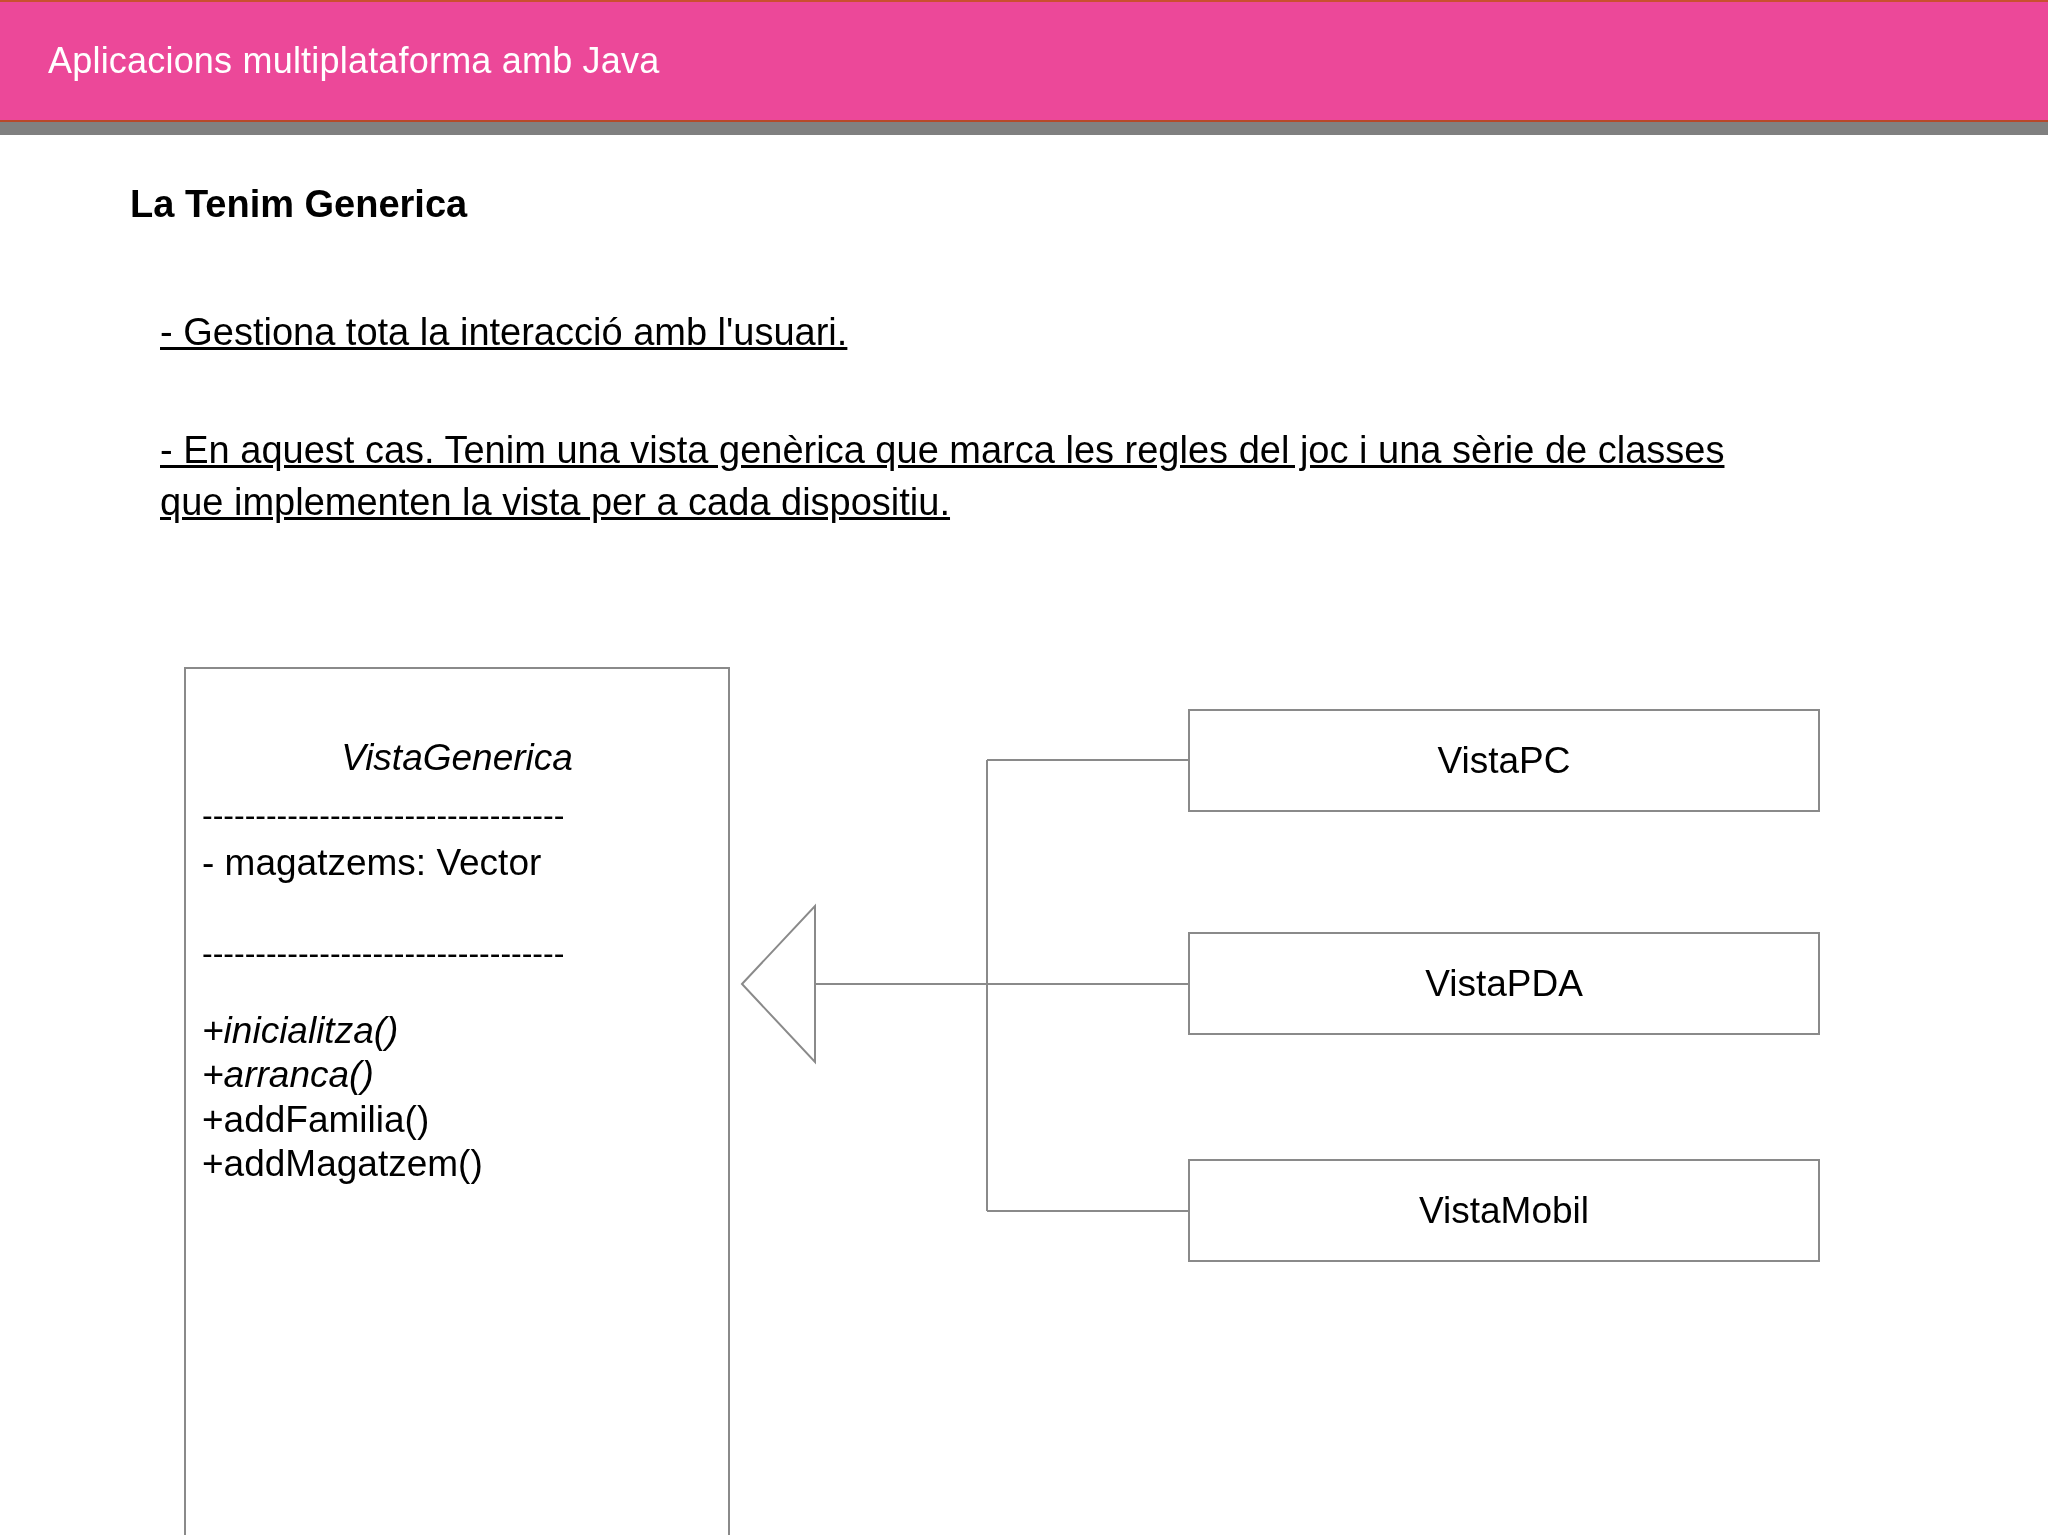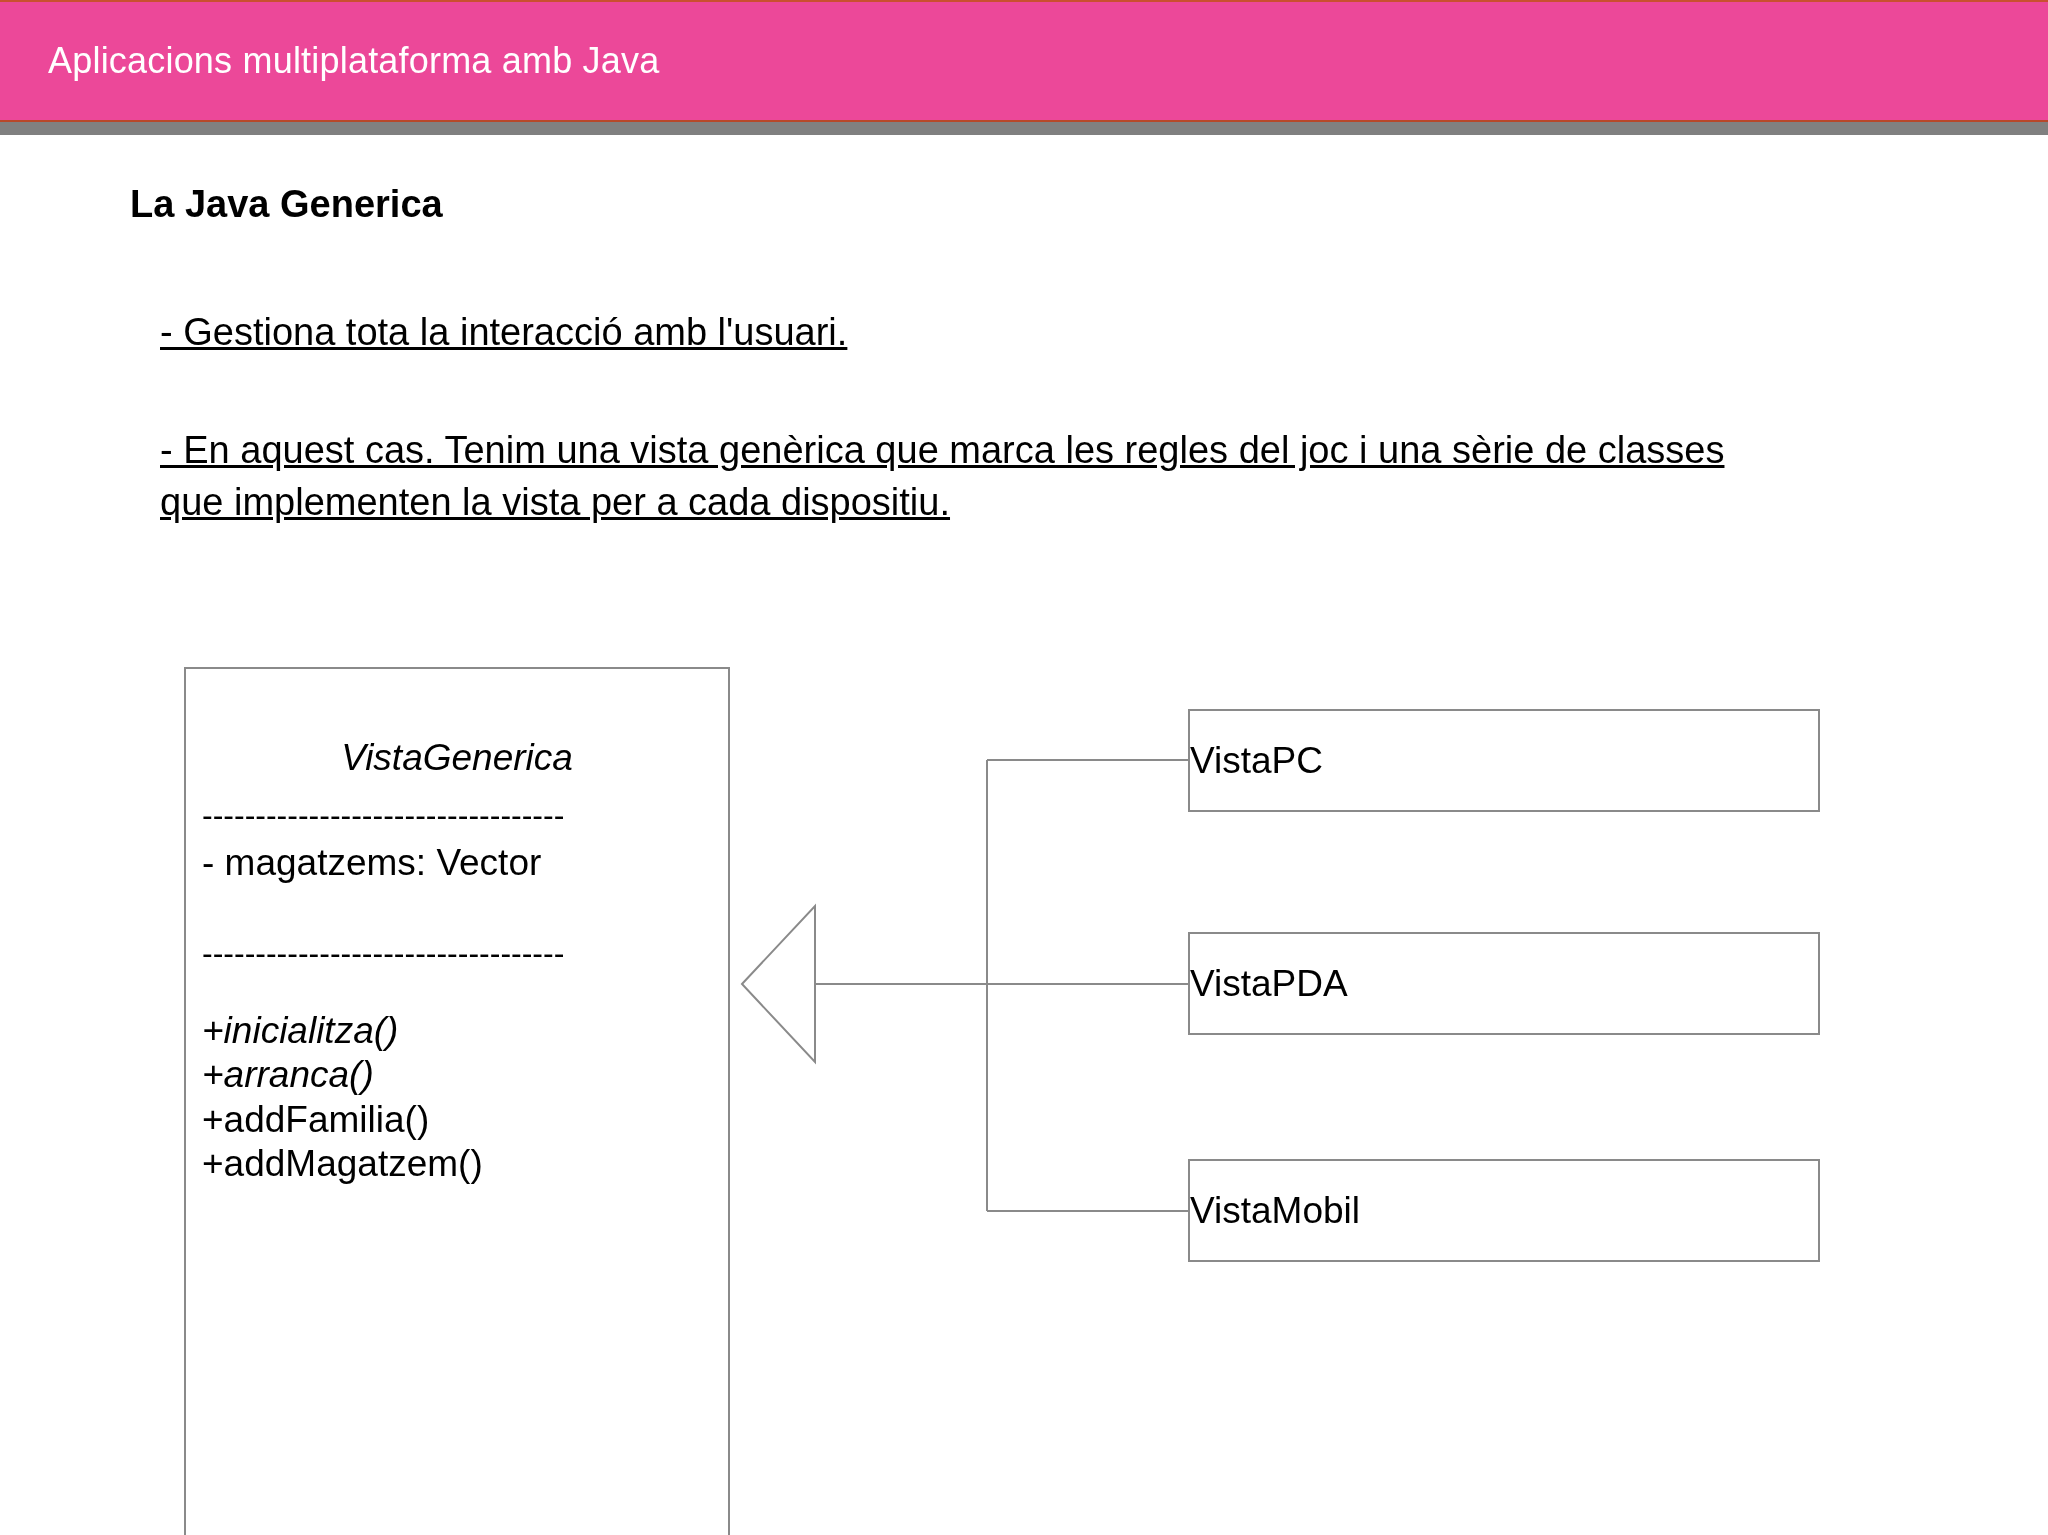--- a/index.html
+++ b/index.html
@@ -144,40 +144,40 @@
   .uml-subclass {
     position: absolute;
     left: 1188px;
     width: 632px;
     height: 103px;
     border: 2px solid #8a8a8a;
     background: #ffffff;
     box-sizing: border-box;
     display: flex;
     align-items: center;
-    justify-content: flex-start;
+    justify-content: center;
   }
   .uml-subclass-label {
     font-size: 37px;
     color: #000000;
     white-space: nowrap;
   }
   #uml-subclass-0 { top: 709px; }
   #uml-subclass-1 { top: 932px; }
   #uml-subclass-2 { top: 1159px; }
 </style>
 </head>
 <body>
 
 <div id="header-bar">
   <div id="header-title">Aplicacions multiplataforma amb Java</div>
 </div>
 <div id="header-rule"></div>
 
-<div id="slide-heading">La Java Generica</div>
+<div id="slide-heading">La Tenim Generica</div>
 <div class="body-para" id="body-para-1">- Gestiona tota la interacció amb l'usuari.</div>
 <div class="body-para" id="body-para-2">- En aquest cas. Tenim una vista genèrica que marca les regles del joc i una sèrie de classes que implementen la vista per a cada dispositiu.</div>
 
 <svg id="uml-canvas" viewBox="0 0 2048 1535">
 
   <line x1="815" y1="984" x2="988" y2="984" stroke="#8a8a8a" stroke-width="2"></line>
 
   <line x1="987" y1="760" x2="987" y2="1211" stroke="#8a8a8a" stroke-width="2"></line>
 
   <line x1="987" y1="760" x2="1188" y2="760" stroke="#8a8a8a" stroke-width="2"></line>

